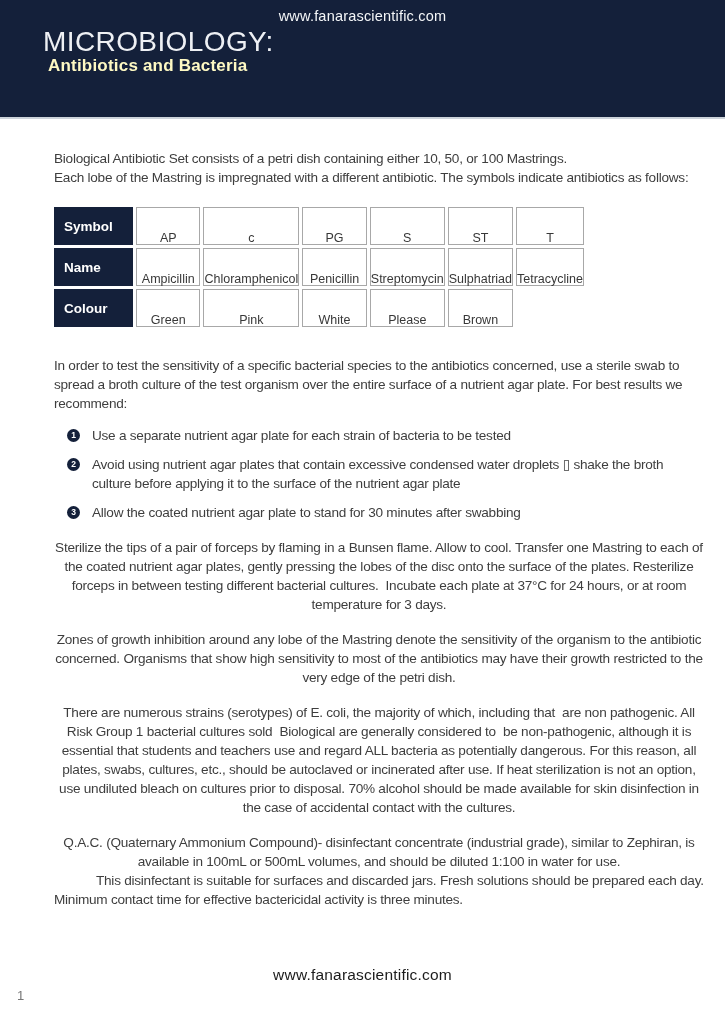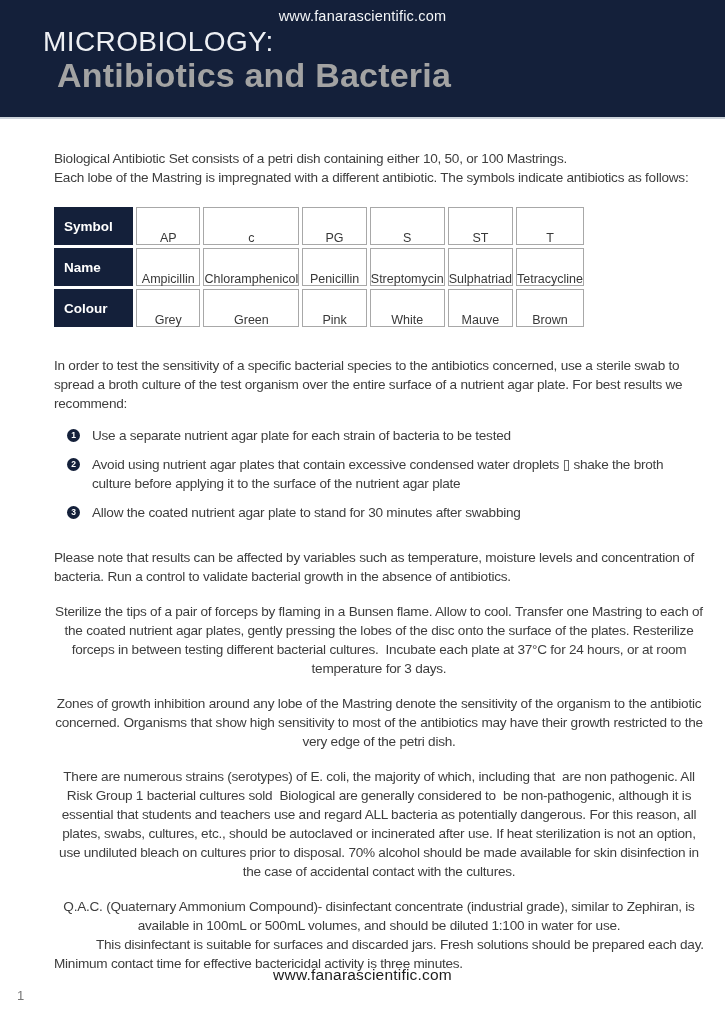--- a/index.html
+++ b/index.html
@@ -6,21 +6,21 @@
   .page{position:relative;width:725px;height:1024px;background:#ffffff;overflow:hidden;
         font-family:"Liberation Sans",sans-serif;}
 
   
   .header{position:absolute;top:0;left:0;width:725px;height:117px;background:#14203a;
           border-bottom:2px solid #ccd3da;}
   .header-url{position:absolute;top:8px;left:0;width:100%;text-align:center;color:#f4f6f8;
           font-size:14.5px;letter-spacing:.2px;}
   .title-line1{position:absolute;top:26px;left:43px;color:#eef0f4;font-size:28px;
           font-weight:300;letter-spacing:.4px;}
-  .title-line2{position:absolute;top:56px;left:57px;color:#a3a3a3;font-size:34px;
+  .title-line2{position:absolute;top:56px;left:48px;color:#fef9c3;font-size:17px;
           font-weight:700;letter-spacing:.2px;}
 
   
   .content{position:absolute;top:119px;left:54px;width:650px;color:#3e3e3e;
           font-size:13.6px;line-height:19px;letter-spacing:-.25px;}
   .pre{white-space:pre-wrap;}
   .intro{margin-top:30px;}
 
   
   .symtable{margin-top:20px;width:530px;display:grid;grid-template-columns:79px repeat(6,1fr);
@@ -75,46 +75,44 @@
 
       <div class="th">Name</div>
       <div class="td">Ampicillin</div>
       <div class="td">Chloramphenicol</div>
       <div class="td">Penicillin G</div>
       <div class="td">Streptomycin</div>
       <div class="td">Sulphatriad</div>
       <div class="td">Tetracycline</div>
 
       <div class="th">Colour</div>
-      <div class="td">Grey</div>
       <div class="td">Green</div>
       <div class="td">Pink</div>
       <div class="td">White</div>
-      <div class="td">Mauve</div>
+      <div class="td">Please</div>
       <div class="td">Brown</div>
     </div>
 
     <div class="p-inorder pre">In order to test the sensitivity of a specific bacterial species to the antibiotics concerned, use a sterile swab to spread a broth culture of the test organism over the entire surface of a nutrient agar plate. For best results we recommend:</div>
 
     <div class="list">
       <div class="list-item">
         <div class="badge">1</div>
         <div class="li-text">Use a separate nutrient agar plate for each strain of bacteria to be tested</div>
       </div>
       <div class="list-item">
         <div class="badge">2</div>
         <div class="li-text">Avoid using nutrient agar plates that contain excessive condensed water droplets ▯ shake the broth culture before applying it to the surface of the nutrient agar plate</div>
       </div>
       <div class="list-item">
         <div class="badge">3</div>
         <div class="li-text">Allow the coated nutrient agar plate to stand for 30 minutes after swabbing</div>
       </div>
     </div>
 
-    <div class="p-note pre">Please note that results can be affected by variables such as temperature, moisture levels and concentration of bacteria. Run a control to validate bacterial growth in the absence of antibiotics.</div>
     <div class="para pre">Sterilize the tips of a pair of forceps by flaming in a Bunsen flame. Allow to cool. Transfer one Mastring to each of the coated nutrient agar plates, gently pressing the lobes of the disc onto the surface of the plates. Resterilize forceps in between testing different bacterial cultures.  Incubate each plate at 37°C for 24 hours, or at room temperature for 3 days.</div>
     <div class="para pre">Zones of growth inhibition around any lobe of the Mastring denote the sensitivity of the organism to the antibiotic concerned. Organisms that show high sensitivity to most of the antibiotics may have their growth restricted to the very edge of the petri dish.</div>
     <div class="para pre">There are numerous strains (serotypes) of E. coli, the majority of which, including that  are non pathogenic. All Risk Group 1 bacterial cultures sold  Biological are generally considered to  be non-pathogenic, although it is essential that students and teachers use and regard ALL bacteria as potentially dangerous. For this reason, all plates, swabs, cultures, etc., should be autoclaved or incinerated after use. If heat sterilization is not an option, use undiluted bleach on cultures prior to disposal. 70% alcohol should be made available for skin disinfection in the case of accidental contact with the cultures.</div>
 
     <div class="para pre">Q.A.C. (Quaternary Ammonium Compound)- disinfectant concentrate (industrial grade), similar to Zephiran, is available in 100mL or 500mL volumes, and should be diluted 1:100 in water for use.</div>
     <div class="qac-cont qac-indent pre">This disinfectant is suitable for surfaces and discarded jars. Fresh solutions should be prepared each day.</div>
     <div class="qac-cont pre">Minimum contact time for effective bactericidal activity is three minutes.</div>
 
   </div>
 

